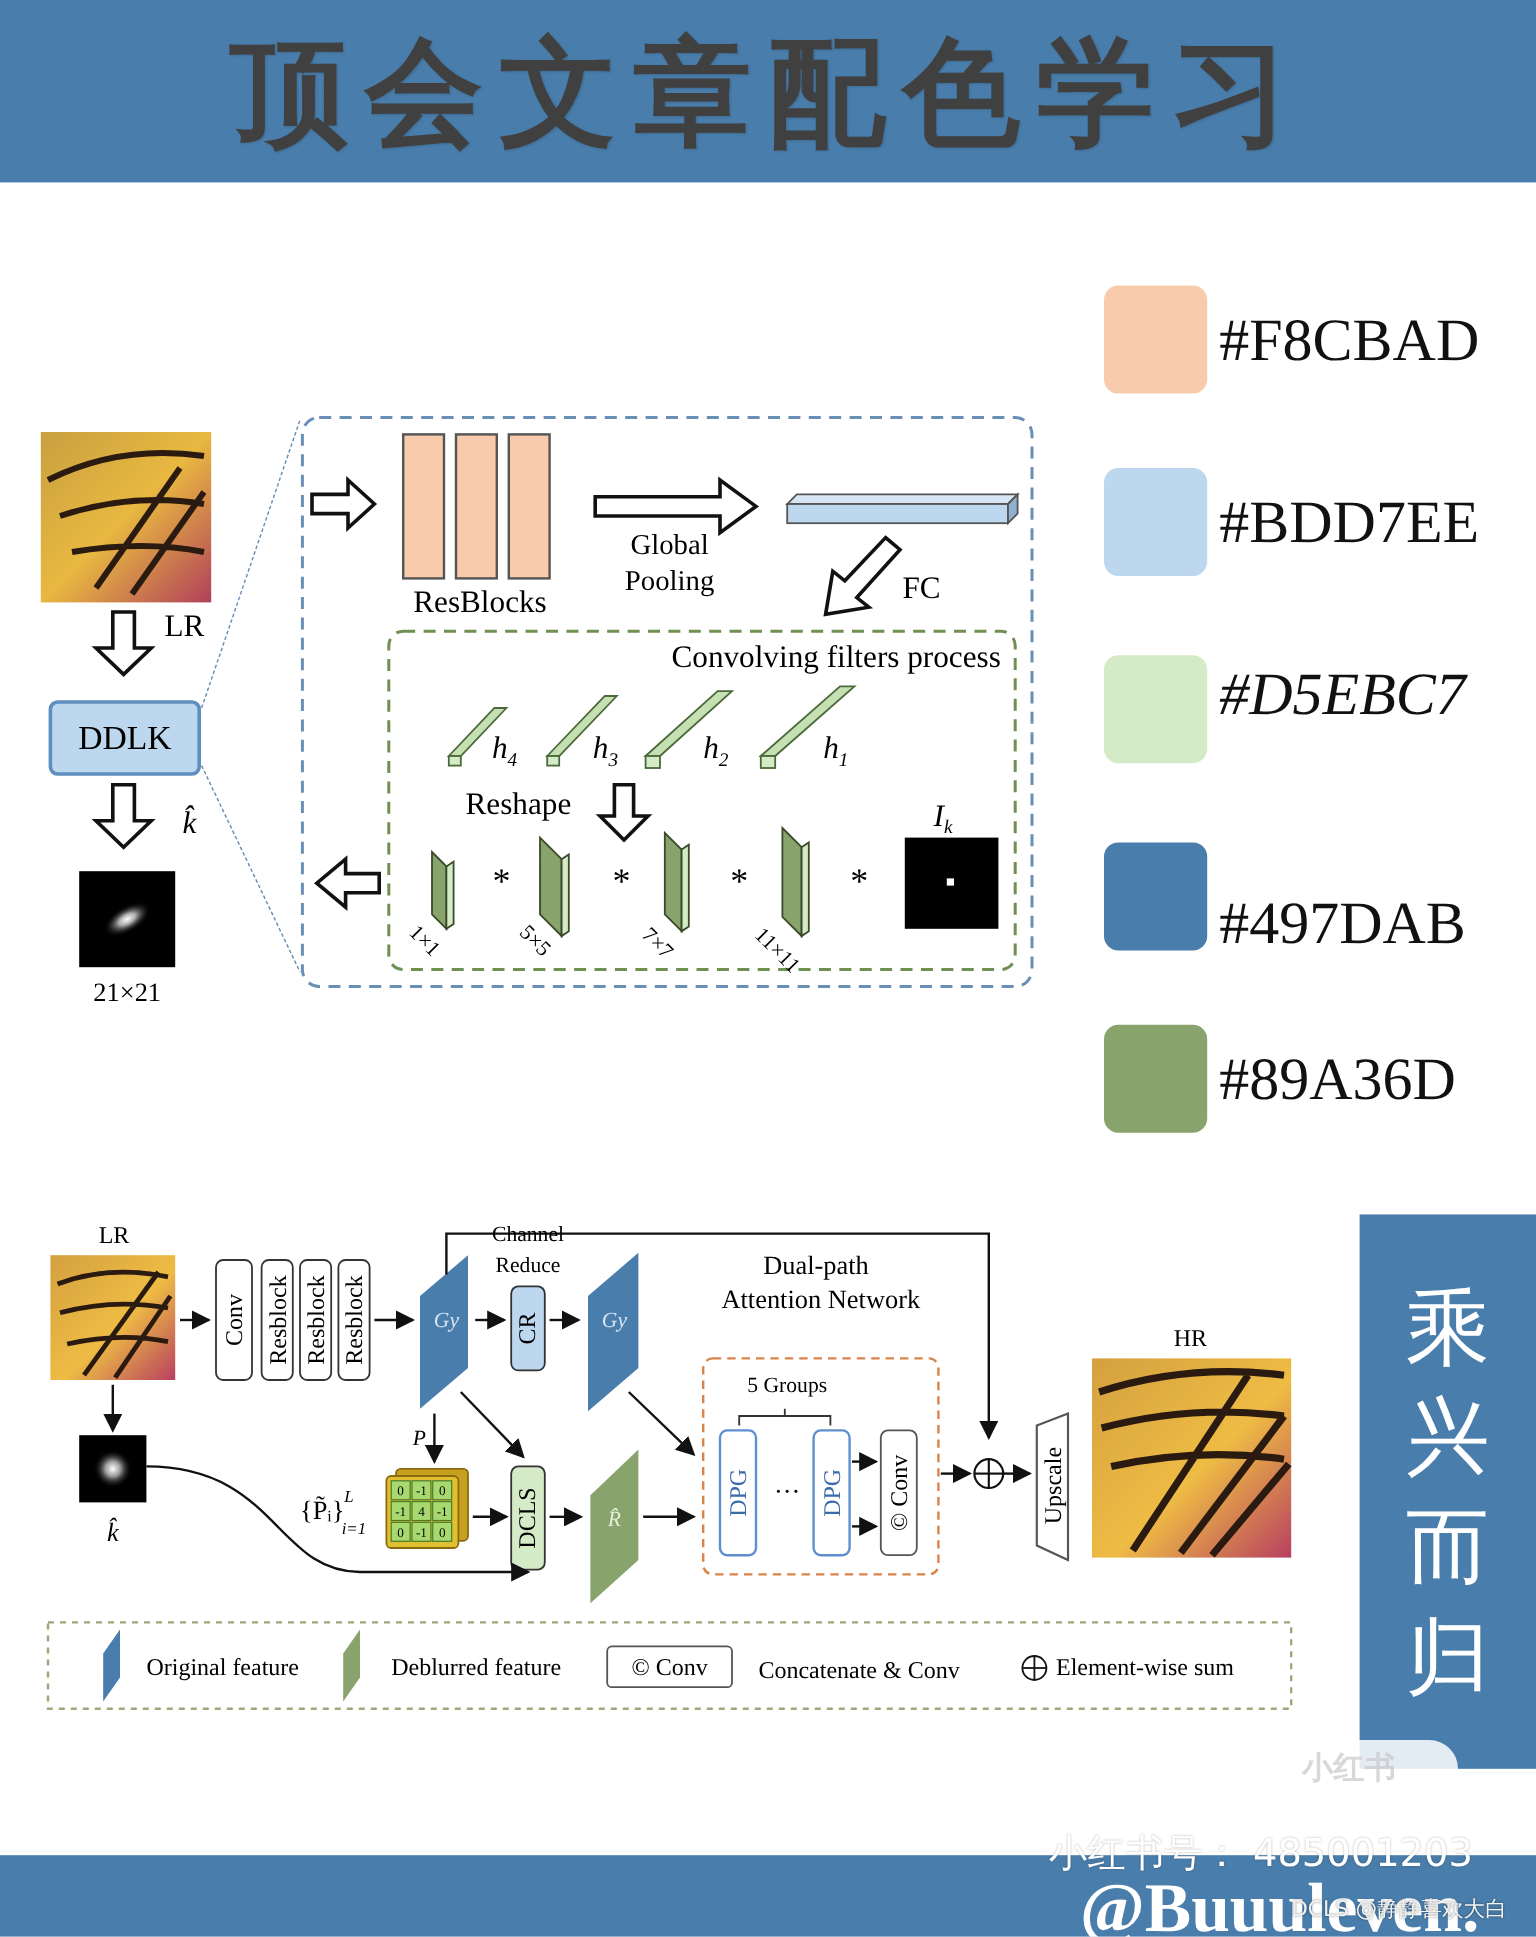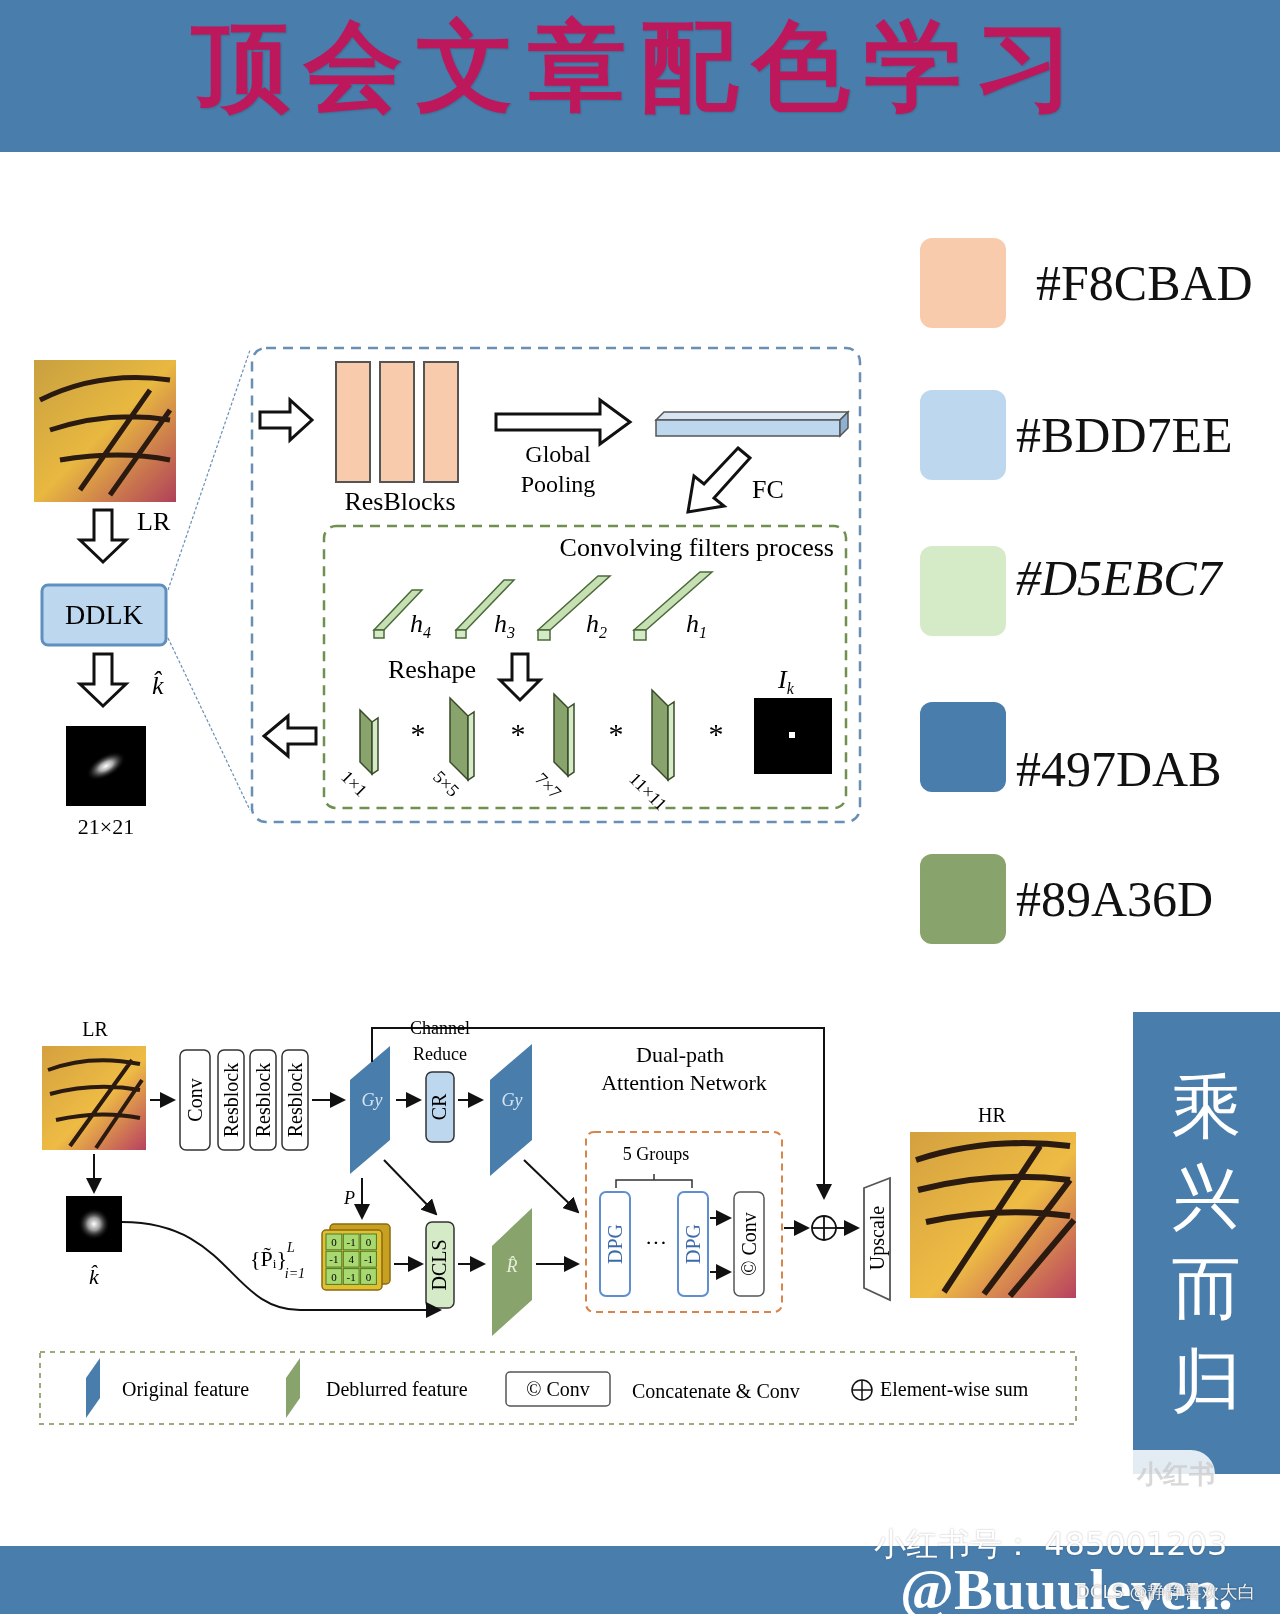--- a/index.html
+++ b/index.html
@@ -1,42 +1,42 @@
 <!DOCTYPE html>
 <html><head>
 <meta charset="utf-8">
 <style>
   html, body { margin: 0; padding: 0; }
   body { width: 1280px; height: 1614px; background: #ffffff; position: relative; overflow: hidden; font-family: "Liberation Serif", serif; color: #1a1a1a; }
   .abs { position: absolute; }
   .header { left: 0; top: 0; width: 1280px; height: 152px; background: #497DAB; }
-  .header-title { left: 0; top: 8px; width: 1280px; text-align: center; color: #be185d; font-family: "DejaVu Serif", serif; font-size: 98px; font-weight: bold; letter-spacing: 14px; line-height: 116px; text-shadow: 1px 1px 2px rgba(0,0,0,0.15); }
+  .header-title { left: 0; top: 20px; width: 1280px; text-align: center; color: #404040; font-family: "DejaVu Serif", serif; font-size: 98px; font-weight: bold; letter-spacing: 14px; line-height: 116px; text-shadow: 1px 1px 2px rgba(0,0,0,0.15); }
 
   .swatch { left: 920px; width: 86px; height: 90px; border-radius: 12px; }
   .hex { left: 1016px; font-family: "Liberation Serif", serif; font-size: 50px; line-height: 90px; color: #111; }
 
   svg text { font-family: "Liberation Serif", serif; }
   .side-banner { left: 1133px; top: 1012px; width: 147px; height: 462px; background: #497DAB; }
   .side-char { left: 1133px; width: 147px; text-align: center; color: #ffffff; font-family: "DejaVu Serif", serif; font-size: 70px; line-height: 90px; }
 
   .footer { left: 0; top: 1546px; width: 1280px; height: 68px; background: #497DAB; }
   .footer-id { left: 874px; top: 1524px; color: #ffffff; font-family: "DejaVu Sans", sans-serif; font-size: 32px; line-height: 40px; text-shadow: 0 0 2px rgba(0,0,0,0.3); }
   .footer-handle { left: 900px; top: 1560px; color: #ffffff; font-family: "Liberation Serif", serif; font-weight: bold; font-size: 58px; line-height: 60px; }
   .csdn { left: 1076px; top: 1580px; color: #f2f2f2; font-family: "DejaVu Sans", sans-serif; font-size: 18px; line-height: 24px; text-shadow: 0 0 2px rgba(0,0,0,0.5); }
-  .xhs-badge { left: 1085px; top: 1450px; width: 130px; height: 48px; border-radius: 24px; background: rgba(255,255,255,0.85); color: rgba(200,200,200,0.7); font-family: "DejaVu Sans", sans-serif; font-weight: bold; font-size: 26px; line-height: 48px; text-align: right; }
+  .xhs-badge { left: 1085px; top: 1450px; width: 130px; height: 48px; border-radius: 24px; background: rgba(255,255,255,0.85); color: rgba(200,200,200,0.7); font-family: "DejaVu Sans", sans-serif; font-weight: bold; font-size: 26px; line-height: 48px; text-align: left; }
 </style>
 </head>
 <body>
 
 <div class="abs header"></div>
 <div class="abs header-title">顶会文章配色学习</div>
 
 <div>
   <div class="abs swatch" style="top:238px; background:#F8CBAD;"></div>
-  <div class="abs hex" style="top:238px;margin-left:20px;">#F8CBAD</div>
+  <div class="abs hex" style="top:238px;">#F8CBAD</div>
   <div class="abs swatch" style="top:390px; background:#BDD7EE;"></div>
   <div class="abs hex" style="top:390px;">#BDD7EE</div>
   <div class="abs swatch" style="top:546px; background:#D5EBC7;"></div>
   <div class="abs hex" style="top:533px;font-style:italic;">#D5EBC7</div>
   <div class="abs swatch" style="top:702px; background:#497DAB;"></div>
   <div class="abs hex" style="top:724px;">#497DAB</div>
   <div class="abs swatch" style="top:854px; background:#89A36D;"></div>
   <div class="abs hex" style="top:854px;">#89A36D</div>
 </div>
 

